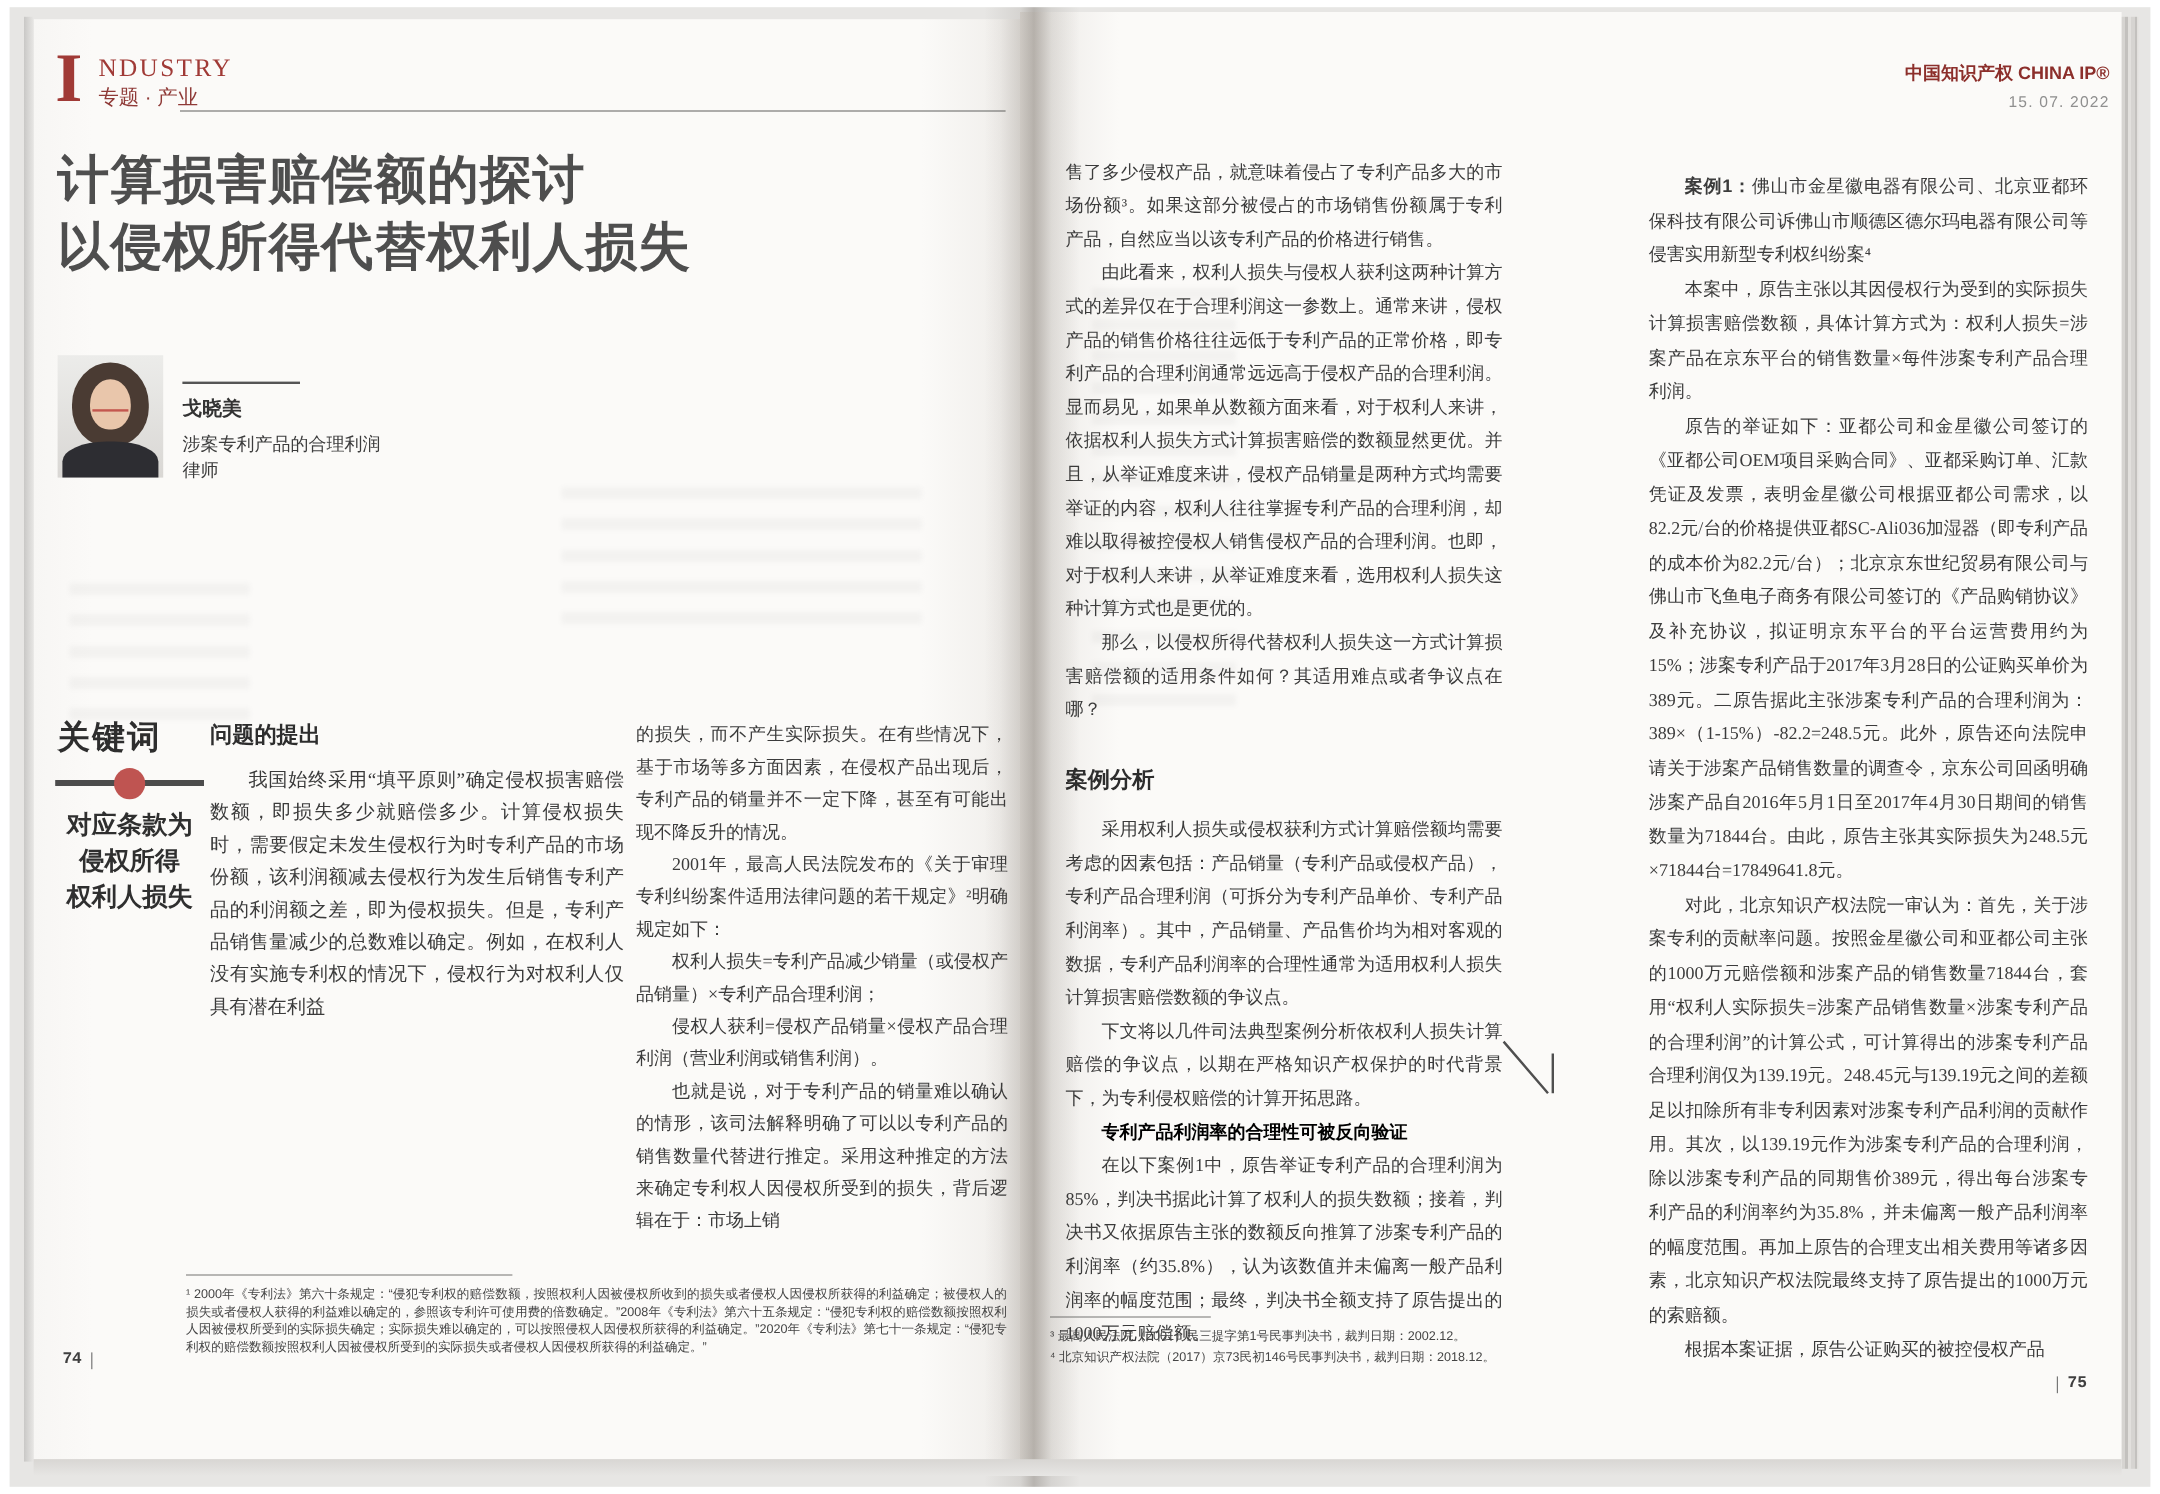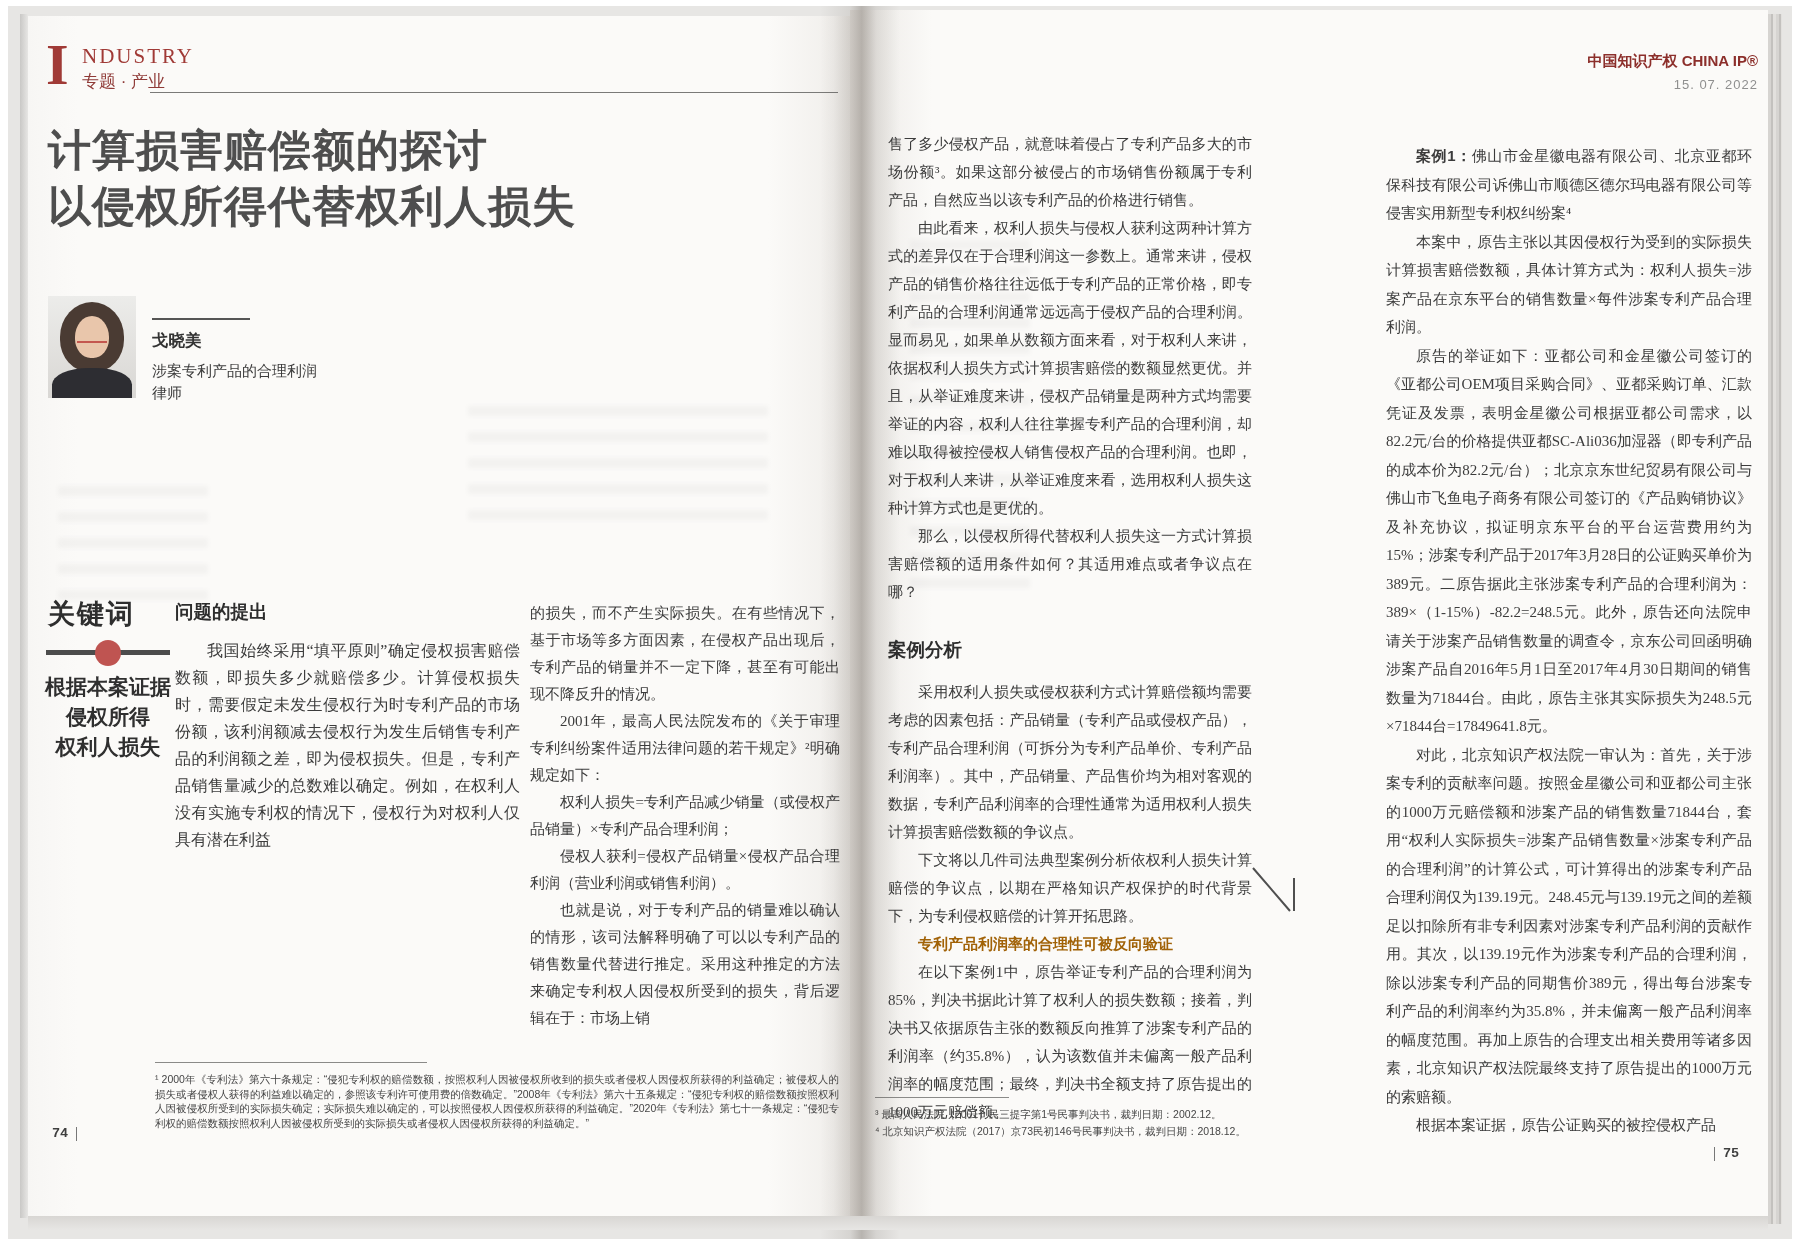--- a/index.html
+++ b/index.html
@@ -60,22 +60,22 @@
   
   .col{position:absolute;color:#3b3b3b;text-align:justify;}
   .col p{margin:0;text-indent:2em;}
   .col p.noindent{text-indent:0;}
   .col-l1{left:175px;top:598px;width:345px;font-size:16px;line-height:27px;}
   .col-l2{left:530px;top:600px;width:310px;font-size:15px;line-height:27px;}
   .sec-head{font-size:18.5px;font-weight:700;color:#2d2d2d;text-indent:0;
             font-family:"Liberation Sans","DejaVu Sans",sans-serif;margin:0 0 12px 0;}
   .col-r1{left:888px;top:130px;width:364px;font-size:15px;line-height:28px;}
   .col-r1 .sec-head{margin:30px 0 14px 0;}
-  .col-r2{left:1374px;top:142px;width:366px;font-size:15px;line-height:28.5px;margin-left:12px;}
-  .subhead{font-weight:700;font-family:"Liberation Sans","DejaVu Sans",sans-serif;color:#a16207;}
+  .col-r2{left:1374px;top:142px;width:366px;font-size:15px;line-height:28.5px;}
+  .subhead{font-weight:700;font-family:"Liberation Sans","DejaVu Sans",sans-serif;color:#000000;}
   .case-label{font-weight:700;font-family:"Liberation Sans","DejaVu Sans",sans-serif;}
 
   
   .fn-rule{position:absolute;height:1px;background:#8a8a88;}
   .fn-rule-left{left:155px;top:1062px;width:272px;}
   .fn-rule-right{left:875px;top:1097px;width:134px;}
   .footnotes{position:absolute;font-size:10.5px;line-height:14.5px;color:#454545;text-align:justify;
              font-family:"Liberation Sans","DejaVu Sans",sans-serif;}
   .footnotes p{margin:0 0 2px 0;}
   .fn-left{left:155px;top:1072px;width:684px;}
@@ -135,21 +135,21 @@
   <div class="author-name">戈晓美</div>
   <div class="author-org">
     <div>涉案专利产品的合理利润</div>
     <div>律师</div>
   </div>
 
   <div class="kw-head">关键词</div>
   <div class="kw-rule"></div>
   <div class="kw-dot"></div>
   <div class="kw-items">
-    <div>根据本案证据</div>
+    <div>对应条款为</div>
     <div>侵权所得</div>
     <div>权利人损失</div>
   </div>
 
   <div class="col col-l1">
     <div class="sec-head">问题的提出</div>
     <p>我国始终采用“填平原则”确定侵权损害赔偿数额，即损失多少就赔偿多少。计算侵权损失时，需要假定未发生侵权行为时专利产品的市场份额，该利润额减去侵权行为发生后销售专利产品的利润额之差，即为侵权损失。但是，专利产品销售量减少的总数难以确定。例如，在权利人没有实施专利权的情况下，侵权行为对权利人仅具有潜在利益</p>
   </div>
 
   <div class="col col-l2">

